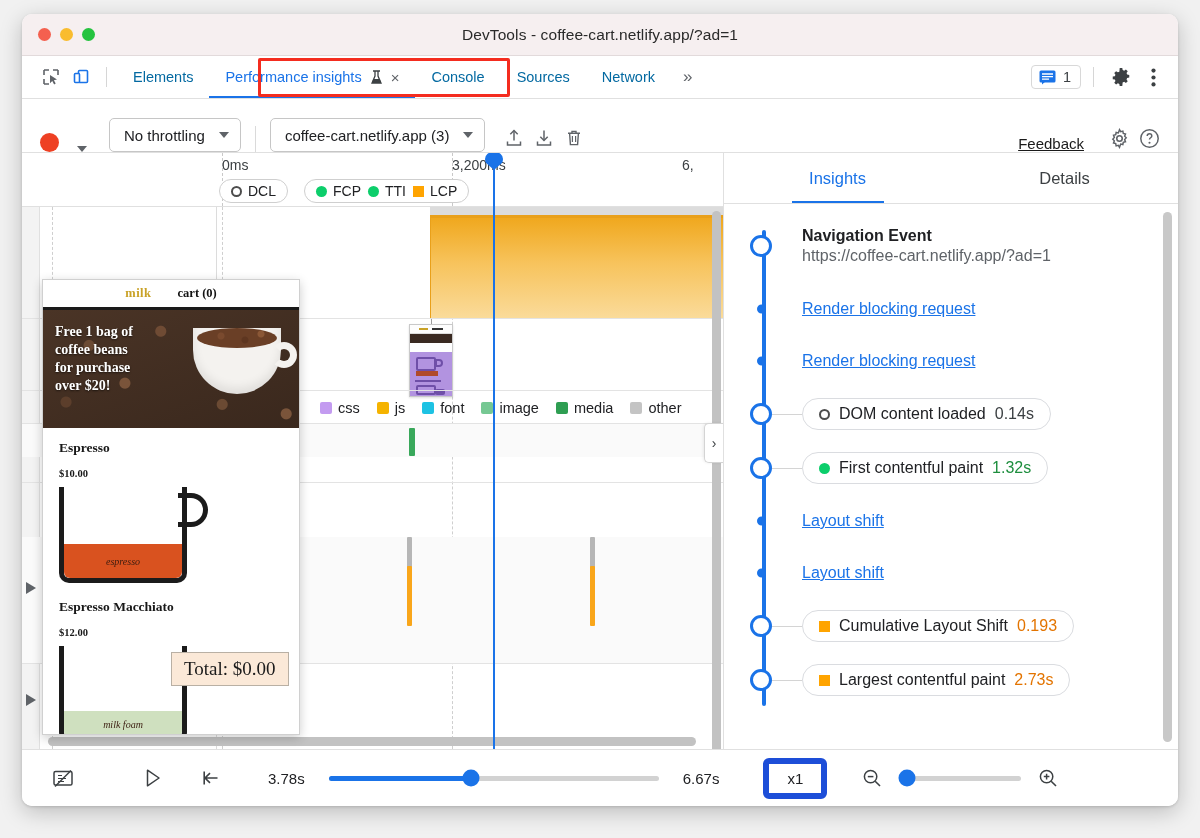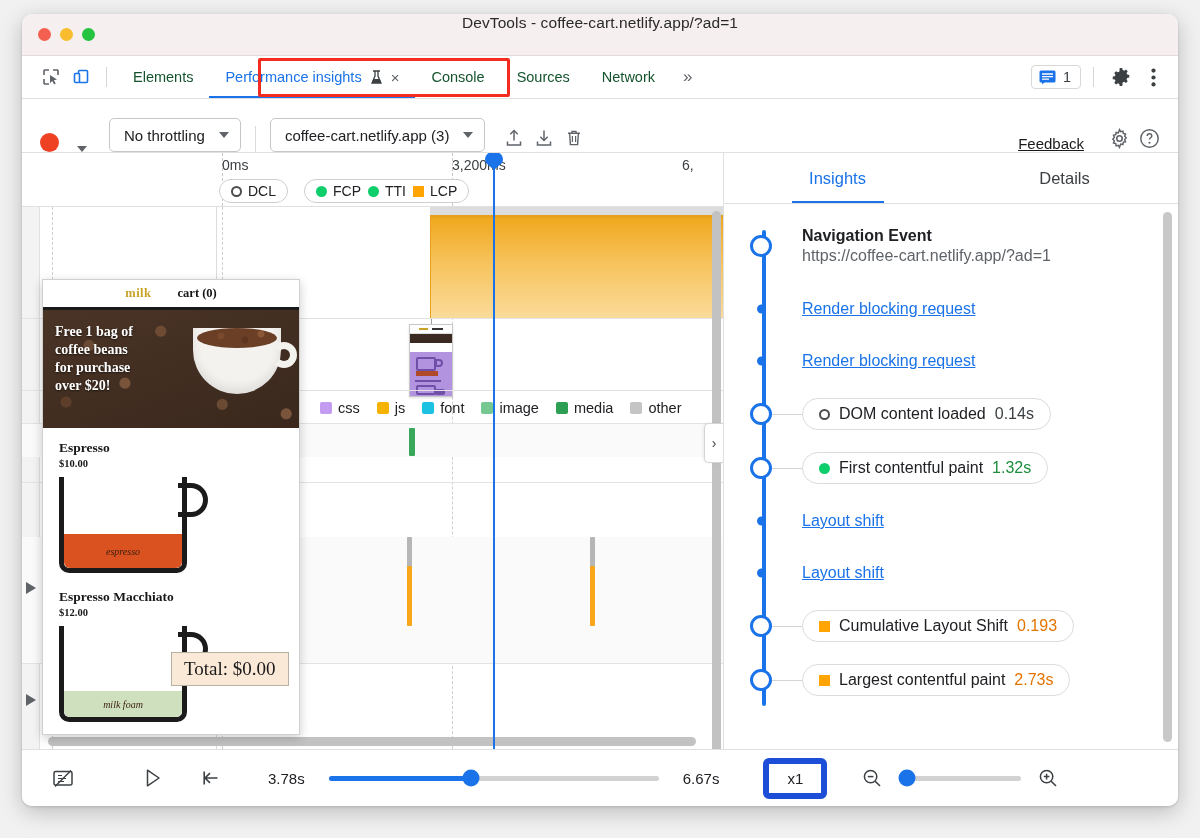--- a/index.html
+++ b/index.html
@@ -31,21 +31,21 @@
   }
 
   
   .titlebar {
     height: 42px;
     flex: 0 0 42px;
     background: #f6eff0;
     border-bottom: 1px solid #e2dadb;
     position: relative;
     display: flex;
-    align-items: flex-start;
+    align-items: center;
   }
   .lights { position: absolute; left: 16px; top: 14px; display: flex; gap: 9px; }
   .light { width: 13px; height: 13px; border-radius: 50%; }
   .light.red { background: #f4604f; }
   .light.yellow { background: #f9bc2e; }
   .light.green { background: #25c33f; }
   .win-title {
     width: 100%;
     text-align: center;
     font-size: 15.5px;
@@ -71,21 +71,21 @@
     border-radius: 3px;
     cursor: pointer;
   }
   .tb-sep { width: 1px; height: 20px; background: #d6d6d6; margin: 0 10px; }
   .tabs { display: flex; align-items: center; height: 100%; }
   .tab {
     height: 100%;
     display: flex; align-items: center;
     padding: 0 16px;
     font-size: 14.5px;
-    color: #14532d;
+    color: #0369a1;
     cursor: pointer;
     position: relative;
     white-space: nowrap;
   }
   .tab.active { color: #1a73e8; }
   .tab.active::after {
     content: "";
     position: absolute;
     left: 0; right: 0; bottom: 0;
     height: 2.5px;
@@ -398,21 +398,21 @@
   .cup-handle {
     position: absolute;
     right: -16px; top: 14px;
     width: 26px; height: 26px;
     border: 7px solid #f4f2ef;
     border-radius: 50%;
     border-left-color: transparent;
   }
   .prod { padding: 12px 16px 0 16px; }
   .prod-name { font-size: 13.5px; font-weight: bold; color: #181818; }
-  .prod-price { font-size: 10.5px; font-weight: bold; color: #181818; margin-top: 2px; }
+  .prod-price { font-size: 10.5px; font-weight: bold; color: #181818; margin-top: 12px; }
   .glass {
     margin-top: 8px;
     width: 128px; height: 96px;
     border: 5px solid #1b1b1b;
     border-top: none;
     border-radius: 0 0 10px 10px;
     position: relative;
     background: #fff;
   }
   .glass-handle {

